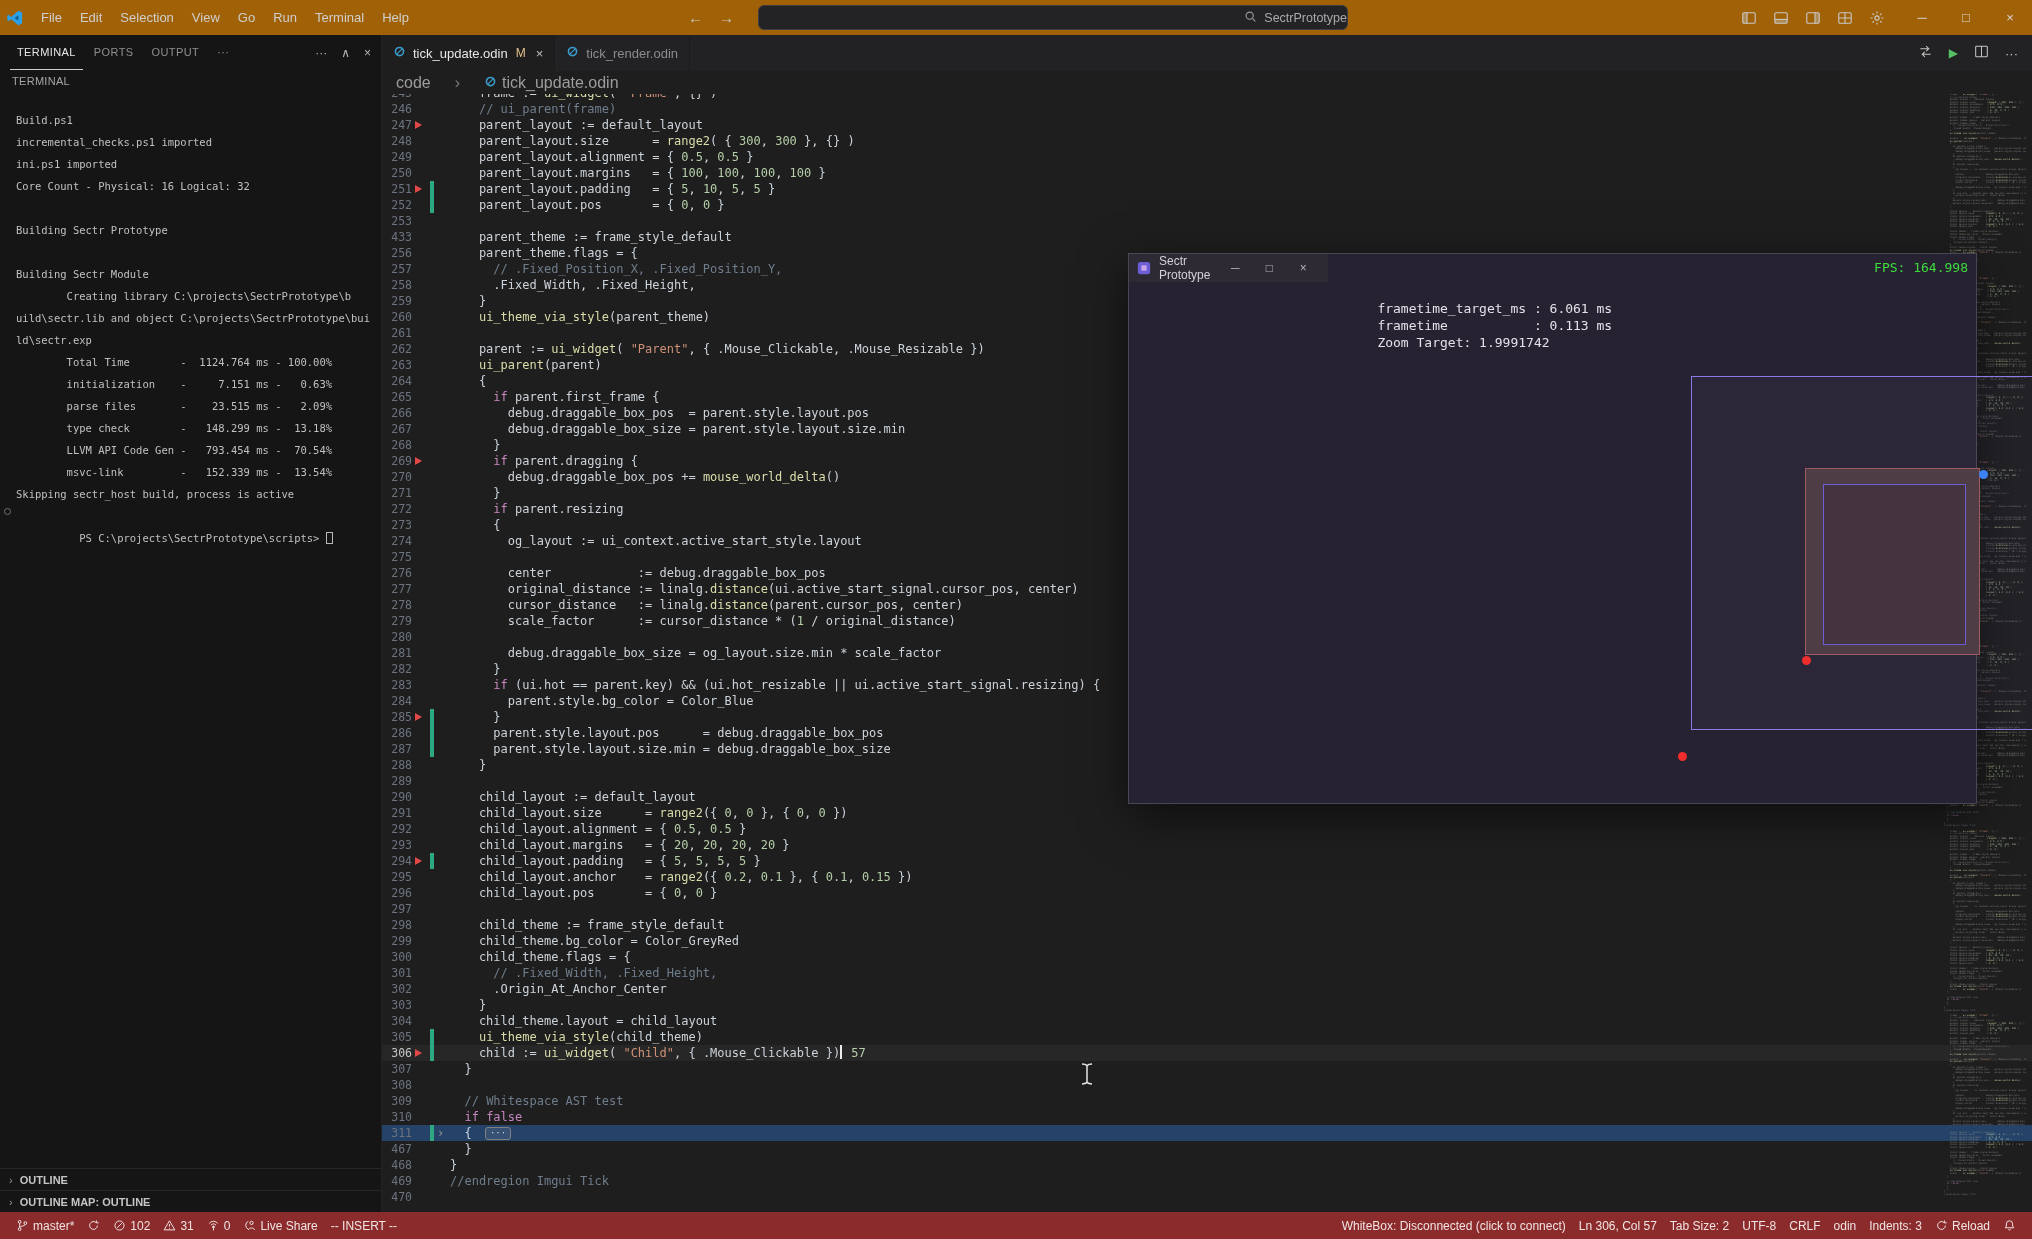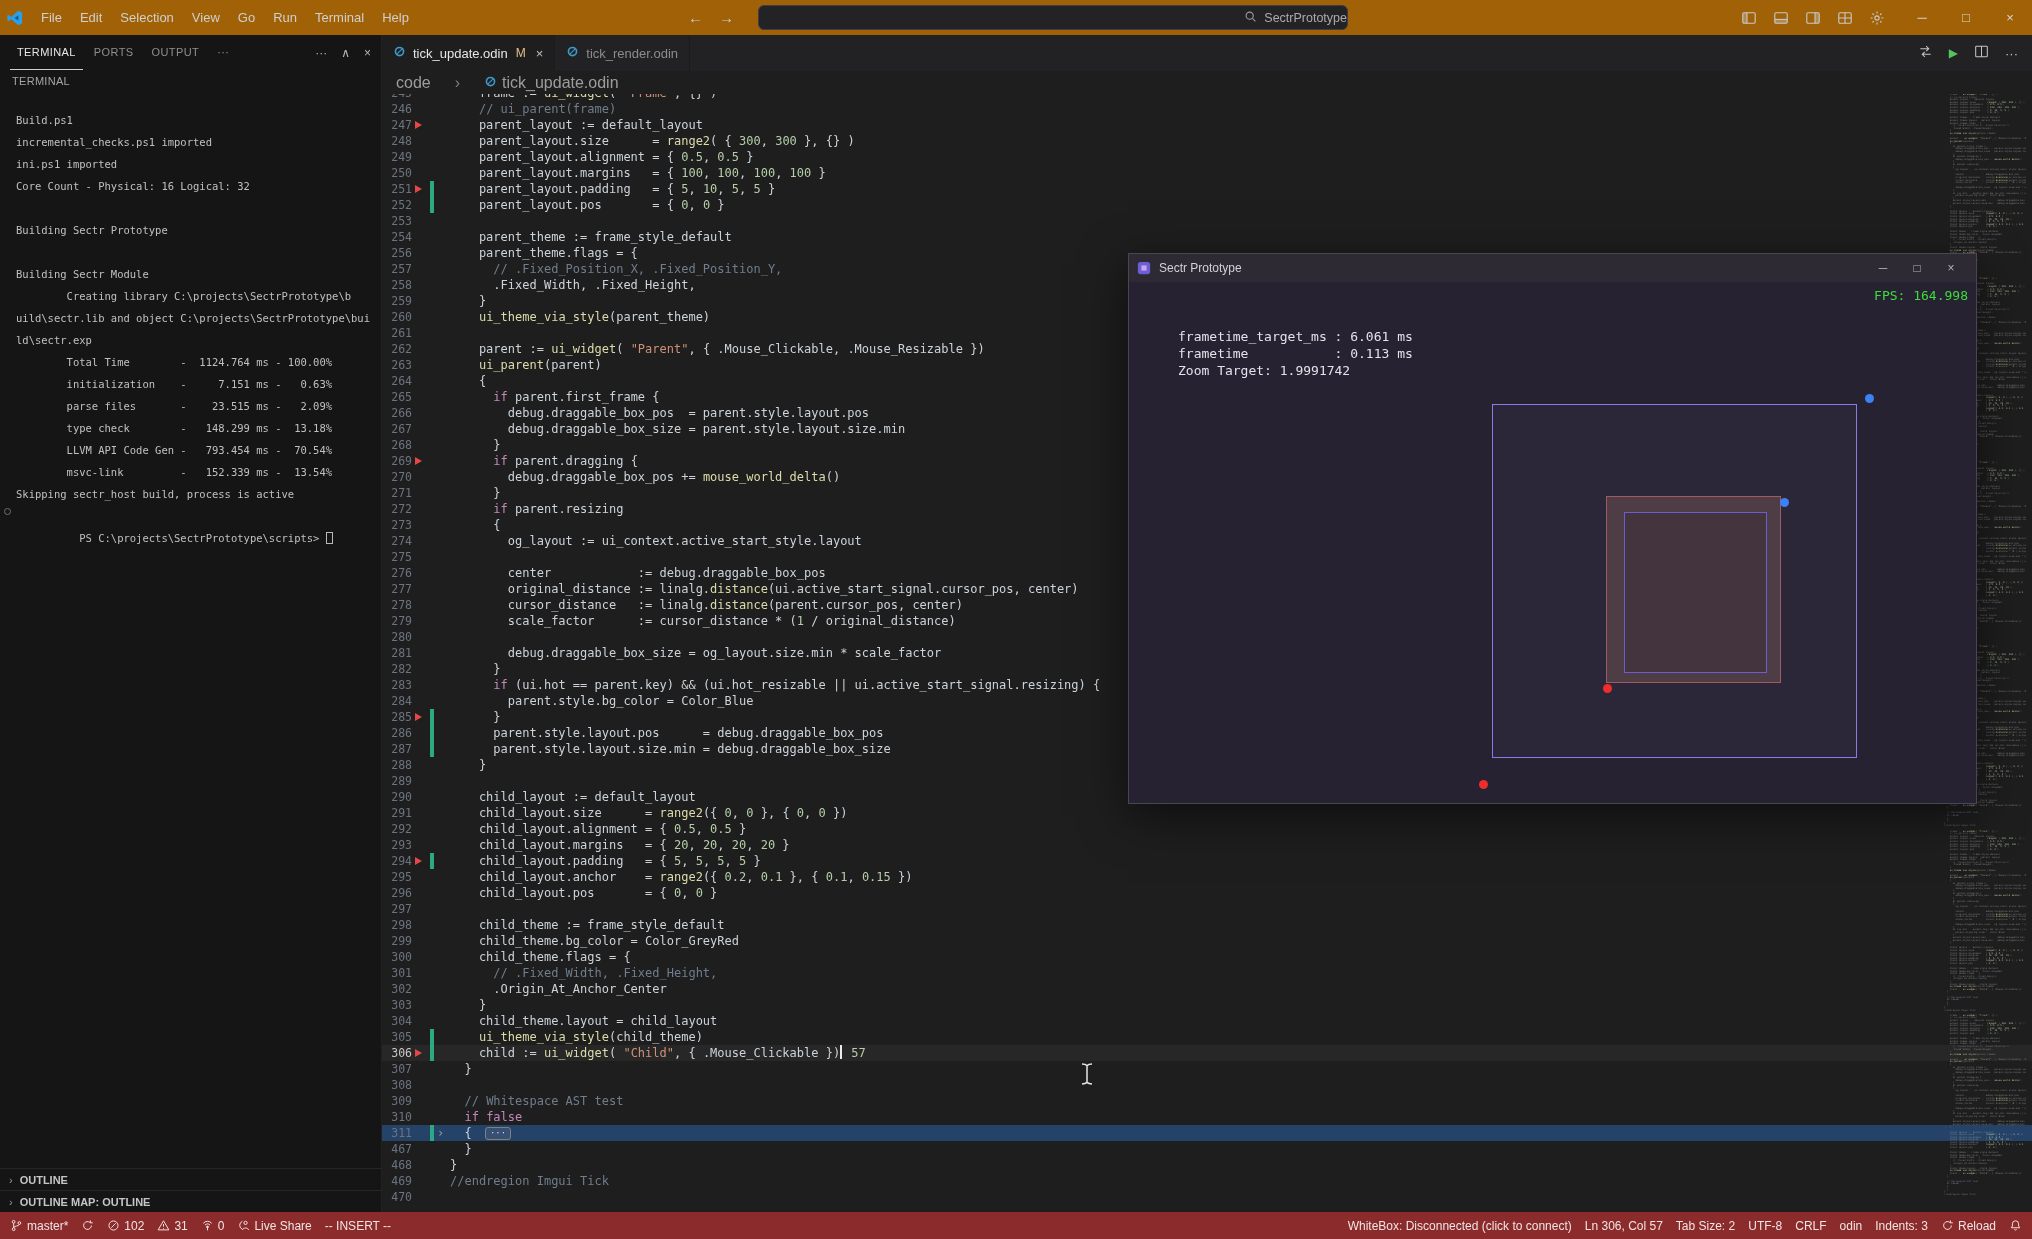--- a/index.html
+++ b/index.html
@@ -74,27 +74,27 @@
   .tk-nu{color:#b5cea8}
   .tk-kw{color:#c586c0}
   .tk-fn{color:#dcdcaa}
   .caret{display:inline-block;width:2px;height:14px;background:#ececec;vertical-align:-2px}
   .ghost{color:#b5cea8;margin-left:9px}
   .foldbadge{display:inline-block;margin-left:6px;padding:0 4px;border:1px solid #808080;border-radius:3px;color:#ddd;font-size:9px;line-height:11px;vertical-align:1px;background:rgba(255,255,255,.08)}
   .minimap{position:absolute;top:0;bottom:0;right:6px;width:82px;overflow:hidden;opacity:.85}
   .mm-pre{font-family:"DejaVu Sans Mono",monospace;font-size:2.4px;line-height:2.6px;white-space:pre;color:#8a8a8a}
 
   
-  .statusbar{flex:0 0 27px;height:27px;background:#8c2b2b;display:flex;align-items:center;justify-content:space-between;padding:0 10px;color:#f0e4e4;font-size:12px;z-index:60;position:relative}
+  .statusbar{flex:0 0 27px;height:27px;background:#8c2b2b;display:flex;align-items:center;justify-content:space-between;padding:0 16px;color:#f0e4e4;font-size:12px;z-index:60;position:relative}
   .sb-left,.sb-right{display:flex;align-items:center;gap:13px;white-space:nowrap}
   .sb-item{display:flex;align-items:center;gap:4px}
   .sb-ic svg{width:13px;height:13px;stroke:currentColor;stroke-width:1.2;fill:none;display:block}
 
   
-  .overlay{position:absolute;left:1128px;top:253px;width:849px;height:551px;background:#272231;border:1px solid #4a4552;box-shadow:0 12px 44px rgba(0,0,0,.55);z-index:50;display:flex;flex-direction:column}
+  .overlay{position:absolute;left:1128px;top:253px;width:849px;height:551px;background:#272231;border:1px solid #4a4552;box-shadow:0 12px 44px rgba(0,0,0,.55);z-index:50;display:flex;flex-direction:row}
   .ov-titlebar{flex:0 0 28px;height:28px;background:#2d2a33;display:flex;align-items:center;gap:8px;padding:0 8px;color:#d4d0da;font-size:12px}
   .ov-icon svg{width:14px;height:14px;display:block}
   .ov-controls{margin-left:auto;display:flex}
   .ov-controls .win-btn{width:34px;height:26px;font-size:12px;color:#b5b1ba}
   .ov-body{position:relative;flex:1;font-family:"DejaVu Sans Mono",monospace}
   .ov-fps{position:absolute;top:6px;right:8px;color:#3ddc3d;font-size:13px}
   .ov-stats{position:absolute;left:49px;top:46px;color:#e4e1e9;font-size:13px;line-height:17px;white-space:pre;font-family:inherit}
   .proto-frame{position:absolute;left:363px;top:122px;width:365px;height:354px;border:1px solid #8a7ce8;background:rgba(140,120,220,.05)}
   .proto-child{position:absolute;left:477px;top:214px;width:175px;height:187px;background:#4f3d46;border:1px solid #a05a62}
   .proto-inner{position:absolute;left:17px;top:15px;width:143px;height:161px;border:1px solid #6c5cd6;background:rgba(20,12,24,.18)}
@@ -324,21 +324,21 @@
                 <span class="gitbar"></span>
               </span>
               <span class="ct">    parent_layout.pos       = { <span class="tk-nu">0</span>, <span class="tk-nu">0</span> }</span>
             </div>
             <div class="code-line">
               <span class="ln">253</span>
               <span class="gz"></span>
               <span class="ct"></span>
             </div>
             <div class="code-line">
-              <span class="ln">254</span>
+              <span class="ln">433</span>
               <span class="gz"></span>
               <span class="ct">    parent_theme := frame_style_default</span>
             </div>
             <div class="code-line">
               <span class="ln">256</span>
               <span class="gz"></span>
               <span class="ct">    parent_theme.flags = {</span>
             </div>
             <div class="code-line">
               <span class="ln">257</span>

